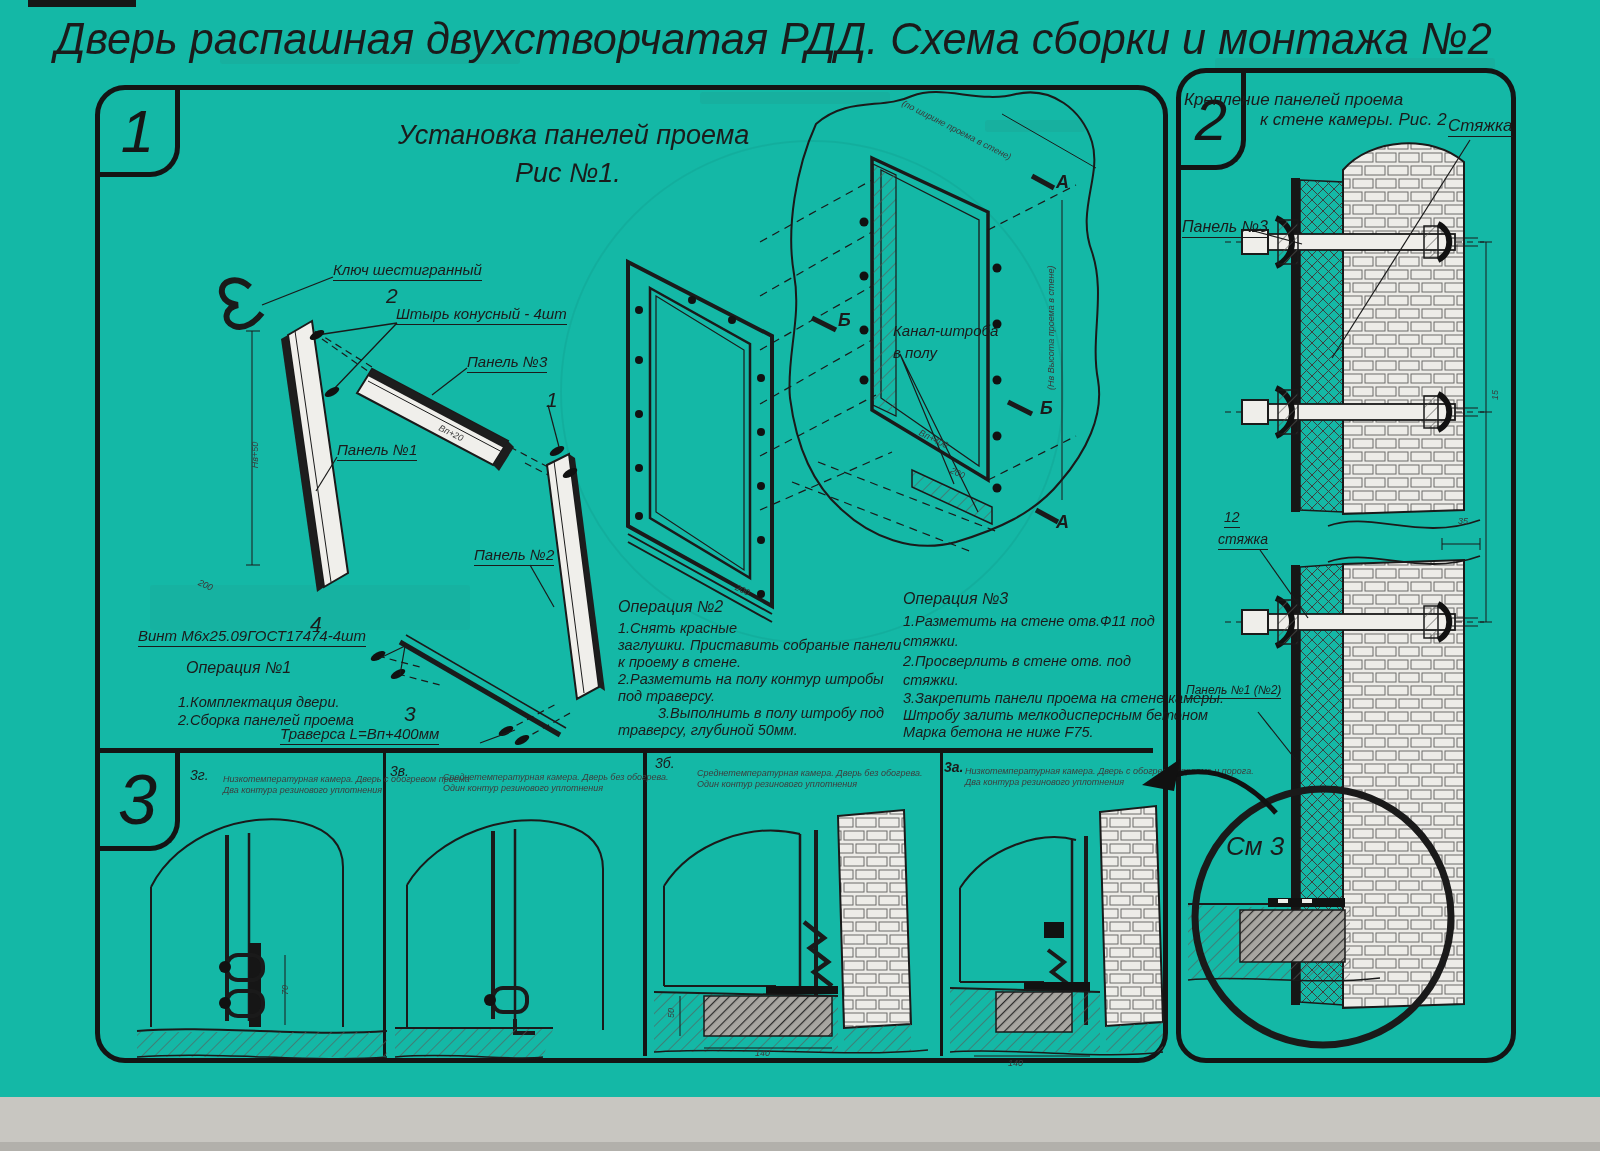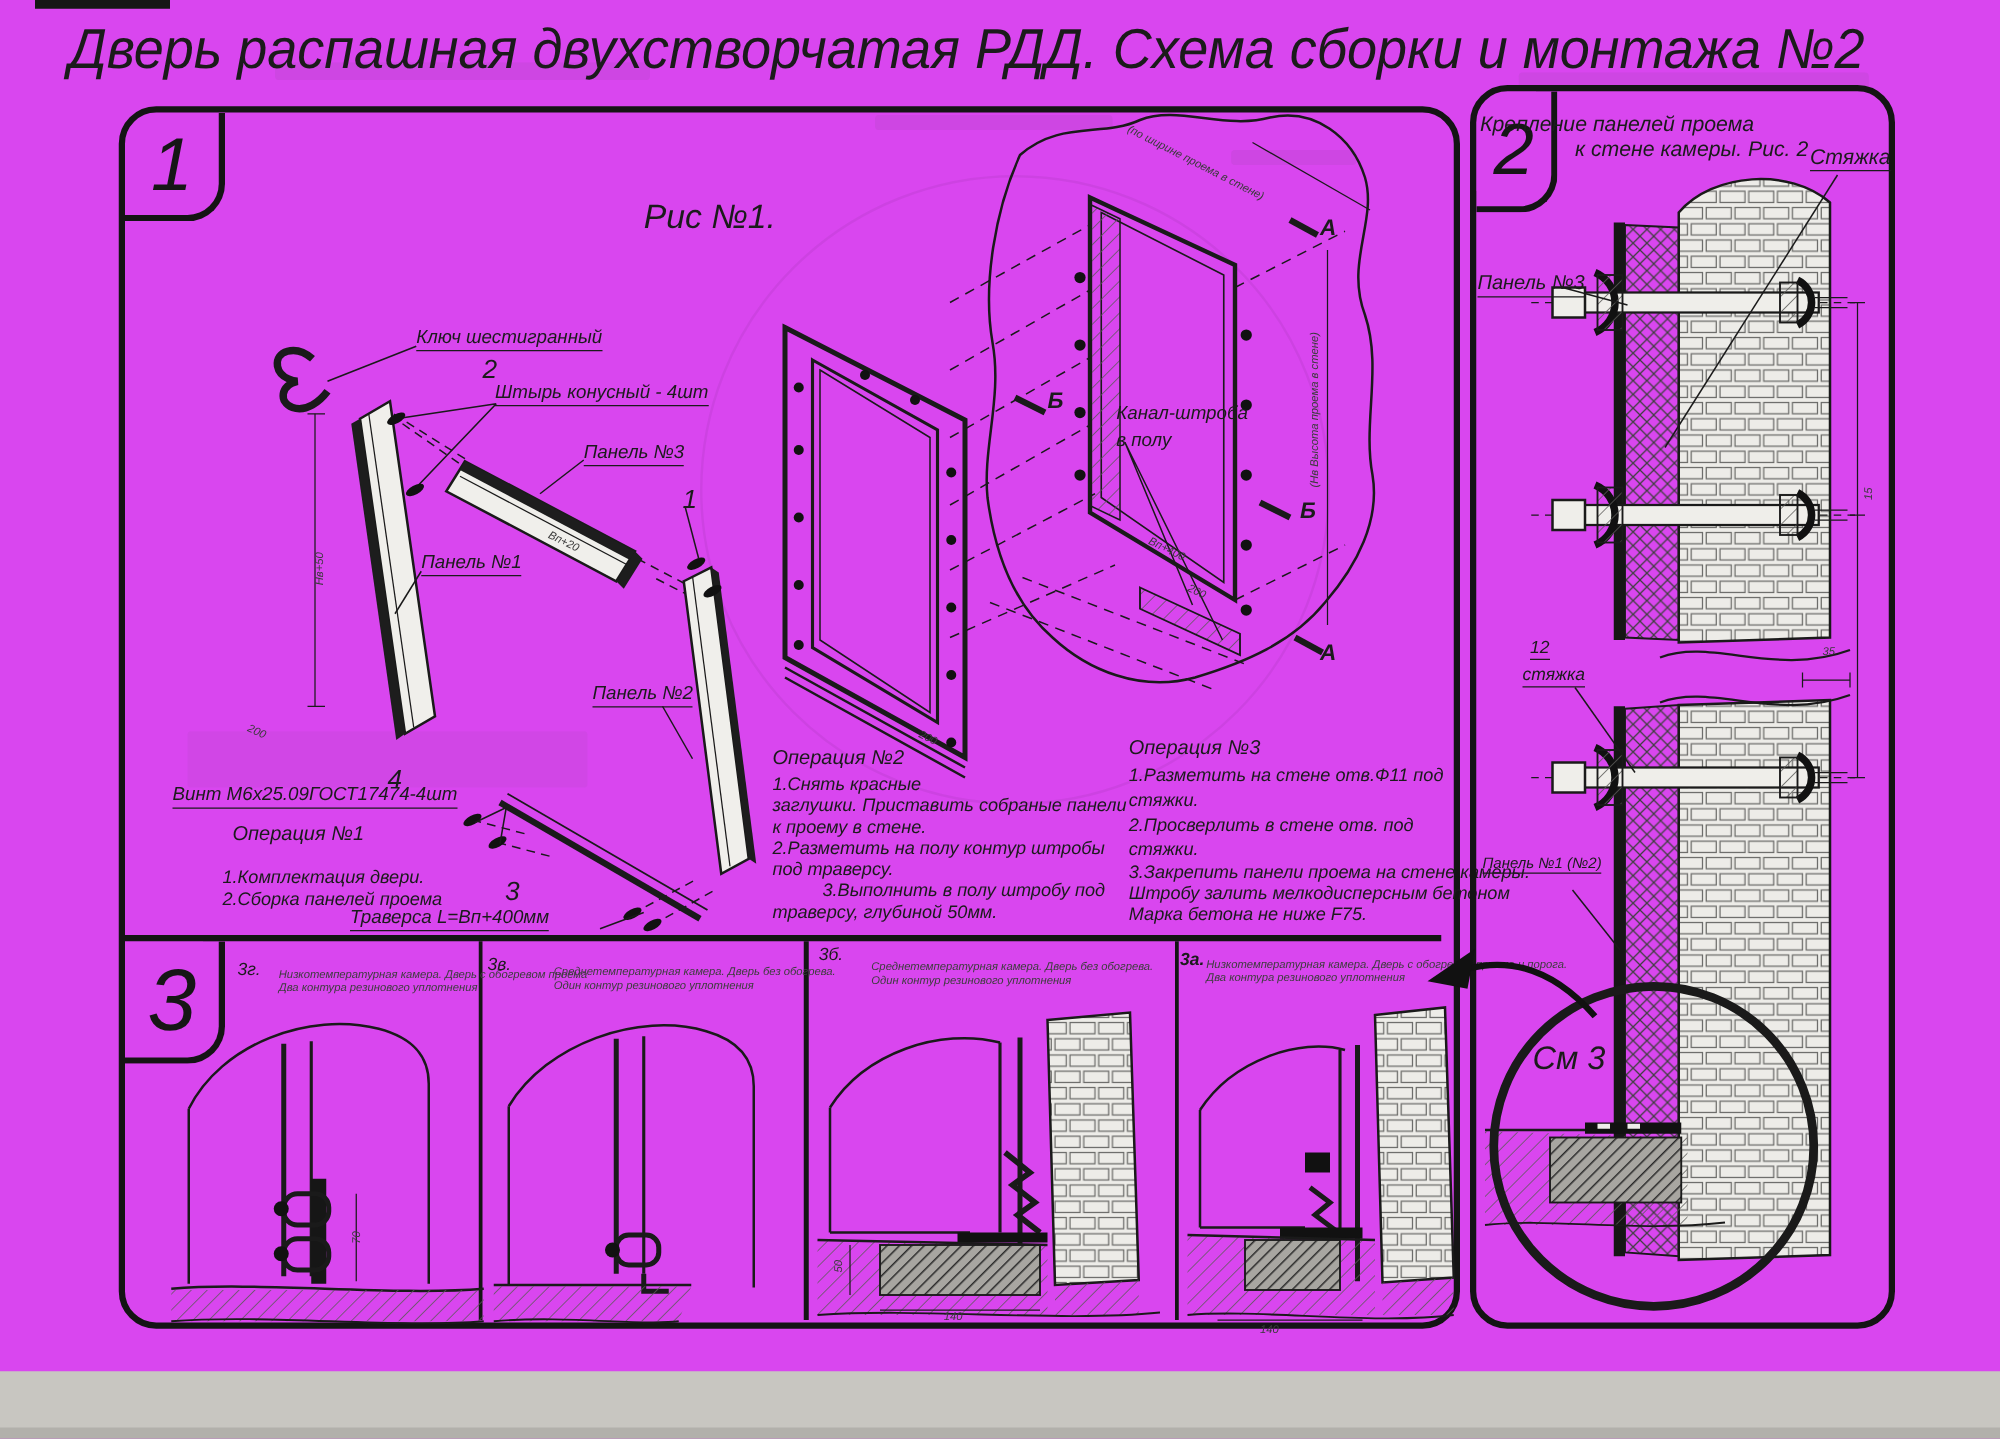--- a/index.html
+++ b/index.html
@@ -1,16 +1,16 @@
 <!DOCTYPE html>
 <html><head>
 <meta charset="utf-8">
 <style>
   html,body{margin:0;padding:0;background:#8f8e8a;}
-  #page{position:relative;width:1600px;height:1151px;background:#d946ef;overflow:hidden;
+  #page{position:relative;width:1600px;height:1151px;background:#14b8a6;overflow:hidden;
         font-family:"Liberation Sans",sans-serif;color:#1b1b1b;}
   .lbl{position:absolute;font-style:italic;color:#1b1b1b;font-size:15px;white-space:nowrap;line-height:1.12;}
   .u{border-bottom:1.6px solid #1b1b1b;padding-bottom:1px;}
   .num{font-size:21px;}
   .cap{font-size:27px;}
   .opt{font-size:16px;}
   .opl{font-size:14.5px;}
   .mark{font-size:18px;font-weight:bold;}
   .desc{font-size:9px;color:#3d3d3d;}
   .dim{font-size:9px;color:#3a3a3a;}
@@ -60,20 +60,21 @@
   <div class="ghost" style="left:985px;top:120px;width:100px;height:12px;"></div>
   <div style="position:absolute;left:560px;top:140px;width:500px;height:500px;border:2px solid rgba(0,0,0,.05);border-radius:50%;"></div>
 
   <div class="lbl" style="left:55px;top:14px;font-size:45px;transform:scaleX(.96);transform-origin:left top;">Дверь распашная двухстворчатая РДД.  Схема сборки и монтажа №2</div>
 
   <div class="panel" style="left:95px;top:85px;width:1063px;height:968px;"></div>
   <div class="badge" style="left:100px;top:90px;width:75px;height:82px;font-size:60px;">
     <span>1</span>
   </div>
 
+  <div class="lbl cap" style="left:398px;top:120px;">Установка панелей проема</div>
   <div class="lbl cap" style="left:515px;top:158px;">Рис №1.</div>
 
   <svg style="left:110px;top:235px;" width="525" height="535" viewBox="0 0 525 535">
     <g fill="none" stroke="#1a1a1a">
       <path d="M140,52 c-14,-12 -30,-6 -28,6 c2,11 16,12 16,12 c-14,3 -15,17 -4,21 c11,4 22,-5 28,-13" stroke-width="6"></path>
       <path d="M223,42 L152,70" stroke-width="1.3"></path>
       <path d="M287,88 L207,100 M287,88 L222,156" stroke-width="1.3"></path>
       <g stroke-dasharray="7 5" stroke-width="1.2">
         <path d="M195,90 L262,132"></path>
           <path d="M212,104 L272,146"></path>

